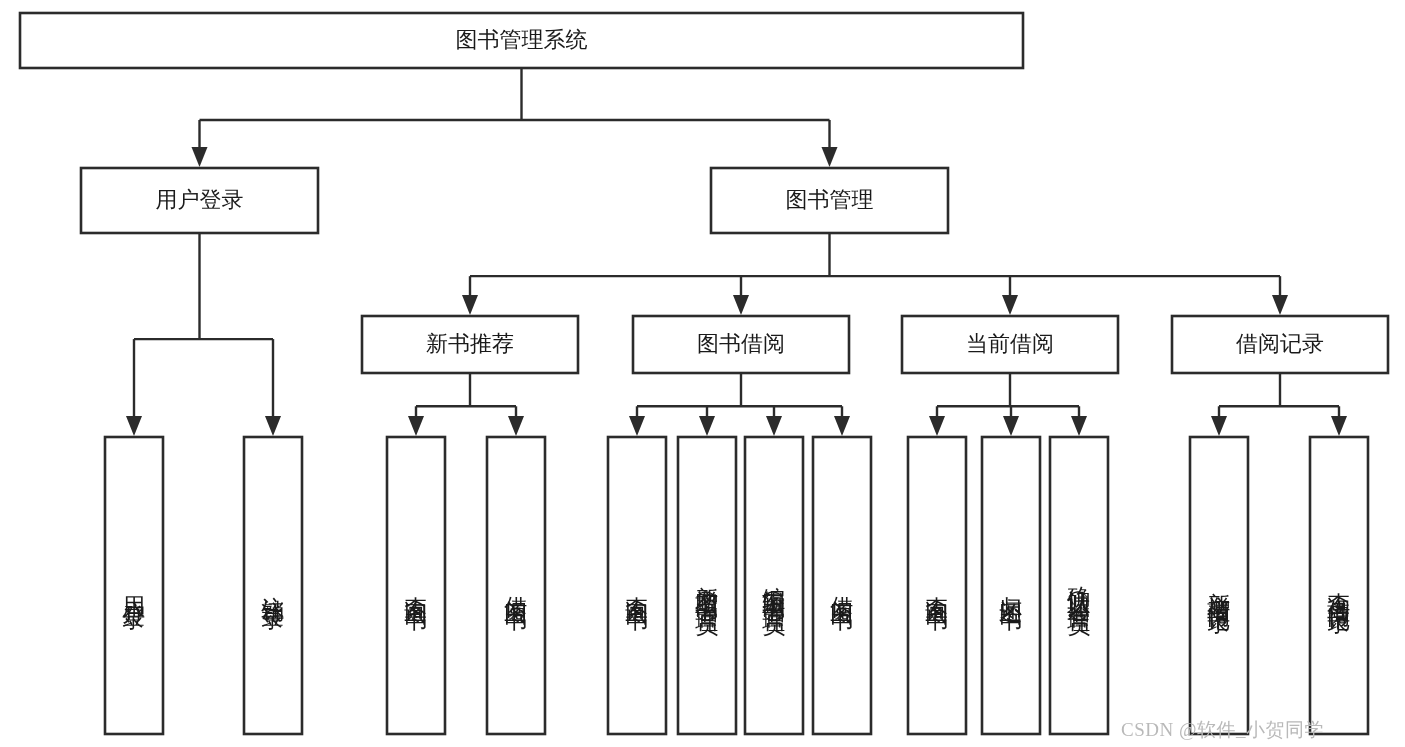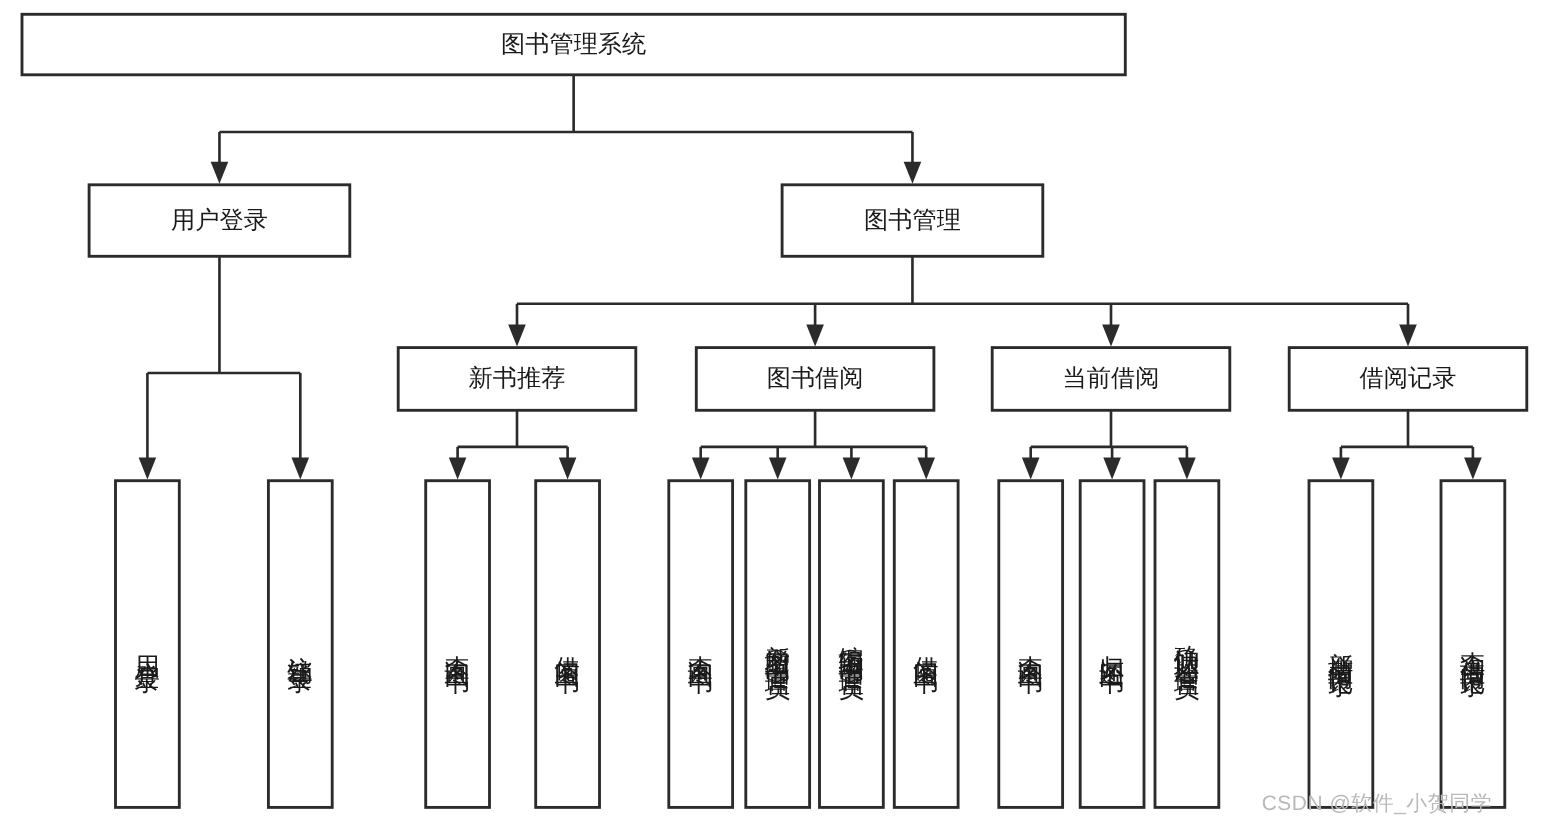--- a/index.html
+++ b/index.html
@@ -255,14 +255,14 @@
       <div class="vlabel-wrap" style="left: 1050px; top: 437px; width: 58px; height: 297px;">
         <div class="vlabel">确认归还（管理员）</div>
       </div>
       <div class="vlabel-wrap" style="left: 1190px; top: 437px; width: 58px; height: 297px;">
         <div class="vlabel">新增借阅记录</div>
       </div>
       <div class="vlabel-wrap" style="left: 1310px; top: 437px; width: 58px; height: 297px;">
         <div class="vlabel">查询借阅记录</div>
       </div>
     </div>
-  <div class="watermark" style="left: 1147px; top: 717px;">CSDN @软件_小贺同学</div>
+  <div class="watermark" style="left: 1121px; top: 717px; font-family: Liberation Serif, serif;">CSDN @软件_小贺同学</div>
 </div>
 
 </body></html>

